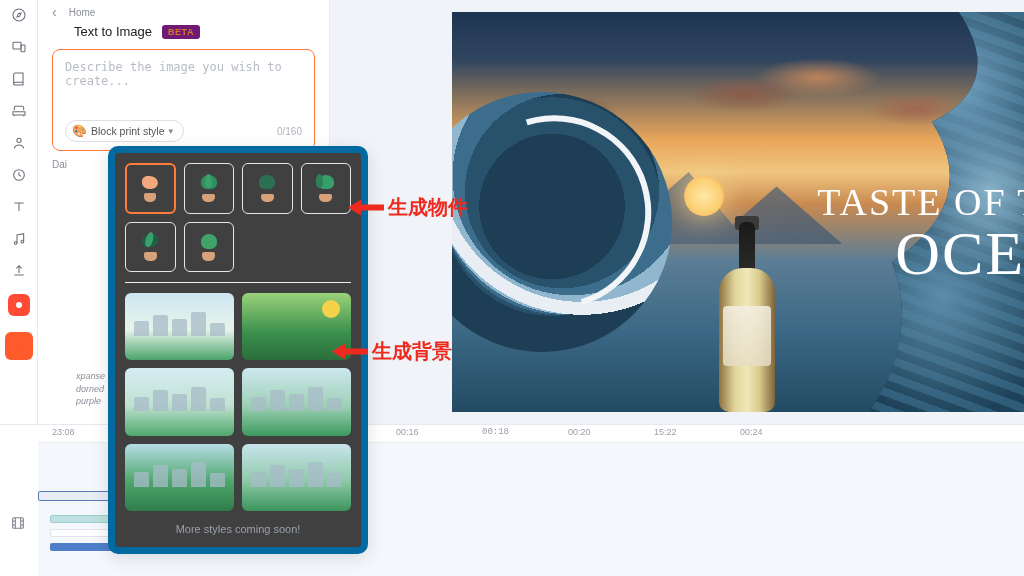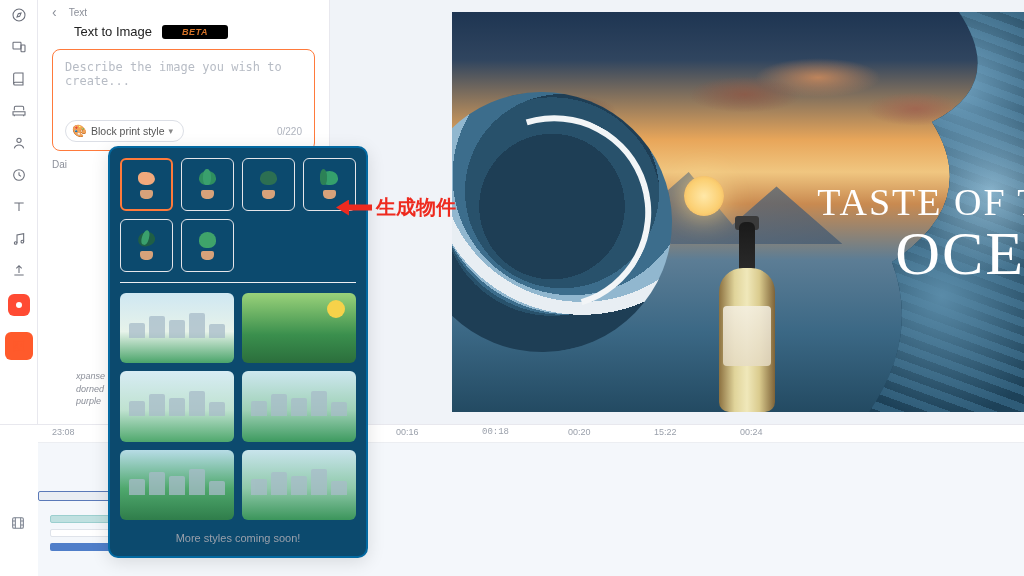--- a/index.html
+++ b/index.html
@@ -14,36 +14,36 @@
 .left-rail .rail-icon { width: 18px; height: 18px; color: #6b6f7a; display:flex; align-items:center; justify-content:center; cursor:pointer; }
 .left-rail .icon-wrap.active { background:#ff5a2b; border-radius:6px; width:28px; height:28px; display:flex; align-items:center; justify-content:center; }
 
 .side-panel {
   width: 292px; background: #fff; border-right: 1px solid #e8e8ee;
   position: relative; padding: 4px 14px 0 14px;
 }
 .breadcrumb { display:flex; align-items:center; gap:12px; font-size:10px; color:#8b8f99; margin-bottom:4px; }
 .breadcrumb-back { font-size:14px; color:#8b8f99; cursor:pointer; }
 .panel-title { display:flex; align-items:center; gap:10px; font-size:13px; color:#222; font-weight:500; margin-bottom:10px; margin-left:22px; }
-.beta-badge { background:#000000; color:#d6742a; font-size:9px; font-weight:600; padding:2px 20px; border-radius:3px; letter-spacing:.5px;font-style:italic; }
+.beta-badge { background:#701a75; color:#d6742a; font-size:9px; font-weight:600; padding:2px 6px; border-radius:3px; letter-spacing:.5px; }
 
 .prompt-card { border:1.5px solid #ff7a3b; border-radius:8px; padding:10px 12px 8px 12px; margin-bottom:8px; }
 .prompt-input { width:100%; border:none; outline:none; font-size:12px; color:#333; min-height:40px; resize:none; }
 .prompt-input::placeholder { color:#b7bcc5; }
 .prompt-footer { display:flex; justify-content:space-between; align-items:center; margin-top:16px; }
 .style-chip { border:1px solid #dcdfe6; border-radius:14px; padding:3px 10px 3px 6px; display:flex; align-items:center; gap:4px; font-size:10.5px; color:#555; cursor:pointer; }
 .style-emoji { font-size:12px; }
 .chev { font-size:9px; color:#888; }
 .char-count { font-size:10px; color:#aeb3bd; }
 
 .dai-label { font-size:10px; color:#8b8f99; margin-top:6px; }
 
 .dropdown-pop {
-  position:absolute; left:70px; top:146px; width:260px; background:#0c4a6e;
-  border:2px solid #0369a1; border-radius:10px; box-shadow:0 4px 18px rgba(0,0,0,.12);
+  position:absolute; left:70px; top:146px; width:260px; background:#404040;
+  border:7px solid #0369a1; border-radius:10px; box-shadow:0 4px 18px rgba(0,0,0,.12);
   padding:10px; z-index:50;
 }
 .thumb-grid { display:grid; grid-template-columns:repeat(4,1fr); gap:8px; margin-bottom:10px; }
 .thumb-grid-2 { display:grid; grid-template-columns:repeat(2,1fr); gap:8px; margin-bottom:6px; }
 .thumb {
   aspect-ratio:1/1; border:1.5px solid #e6e6ea; border-radius:6px; overflow:hidden;
   display:flex; align-items:center; justify-content:center; position:relative; cursor:pointer;
 }
 .thumb.selected { border-color:#ff7a3b; border-width:2px; }
 .thumb-wide { aspect-ratio:1.62/1; border-radius:6px; overflow:hidden; cursor:pointer; position:relative; }
@@ -213,36 +213,36 @@
           <rect x="4" y="4" width="16" height="16" rx="2"></rect>
           <path d="M4 16l4-4 5 5M14 12l2-2 4 4"></path>
           <circle cx="9" cy="9" r="1.4" fill="#ff5a2b"></circle>
         </svg>
       </div>
   </div>
 
   <div class="side-panel">
     <div class="breadcrumb">
       <span class="breadcrumb-back">‹</span>
-      <span>Text</span>
+      <span>Home</span>
     </div>
     <div class="panel-title">
       <span>Text to Image</span>
       <span class="beta-badge">BETA</span>
     </div>
 
     <div class="prompt-card">
       <textarea class="prompt-input" placeholder="Describe the image you wish to create..." style=""></textarea>
       <div class="prompt-footer">
         <div class="style-chip">
           <span class="style-emoji">🎨</span>
           <span>Block print style</span>
           <span class="chev">▾</span>
         </div>
-        <span class="char-count">0/220</span>
+        <span class="char-count">0/160</span>
       </div>
     </div>
 
     <div class="dai-label">Dai</div>
 
     <div class="caption-text" style="white-space:pre-line;">xpanse
 dorned
  purple</div>
 
     <div class="dropdown-pop">
@@ -358,23 +358,27 @@
           <div class="neck"></div>
           <div class="body"></div>
           <div class="label"></div>
       </div>
       <div class="hero-text">
         <div class="hero-line1">TASTE OF TH</div>
         <div class="hero-line2">OCEA</div>
       </div>
     </div>
 
-    <div class="anno" style="left:6px; top:194px;">
+    <div class="anno" style="left:18px; top:194px;">
       <div class="anno-arrow"></div>
       <span>生成物件</span>
+    </div>
+    <div class="anno" style="left:2px; top:338px;">
+      <div class="anno-arrow"></div>
+      <span>生成背景</span>
     </div>
   </div>
 </div>
 
 <div class="timeline">
   <div class="timeline-inner">
     <div class="ruler" id="ruler">
         <span style="left: 14px;">23:08</span>
         <span style="left: 100px;">00:10</span>
         <span style="left: 186px;">00:12</span>

